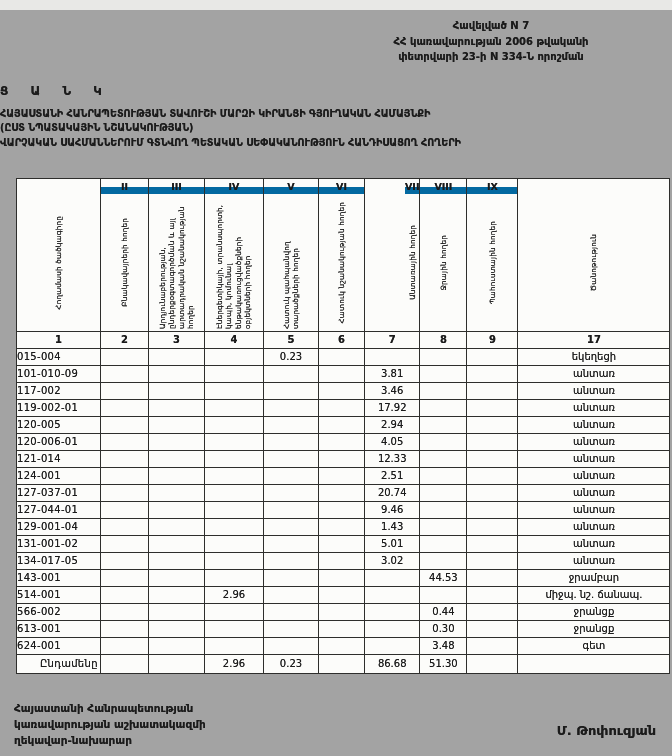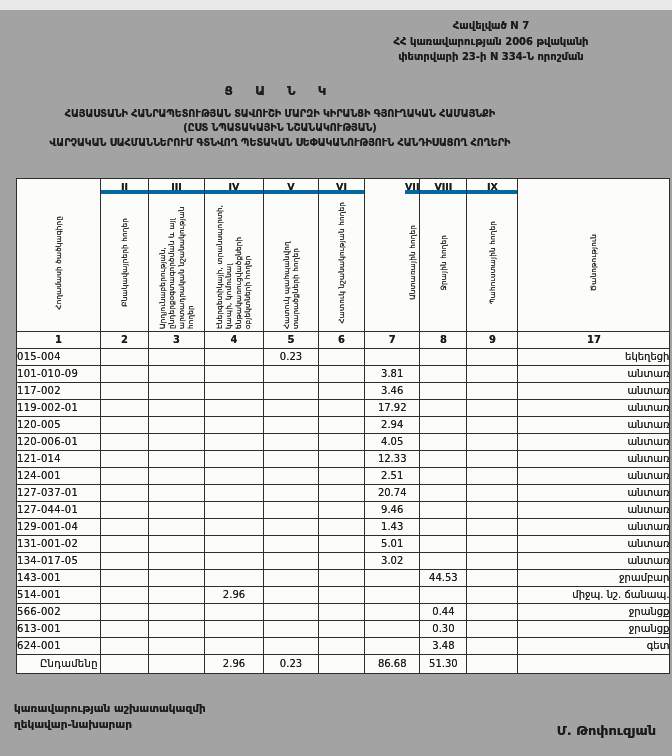--- a/index.html
+++ b/index.html
@@ -12,56 +12,56 @@
   }
   .page *{box-sizing:border-box;}
   
   .ink{text-shadow:0 0 .45px rgba(40,40,40,.85);}
 
   .doc-ref{
     position:absolute;top:8px;right:22px;width:318px;
     text-align:center;font-size:10px;font-weight:bold;line-height:1.55;
   }
   .title-block{
-    position:absolute;top:74px;left:0;width:560px;text-align:center;
+    position:absolute;top:74px;left:0;width:560px;text-align:left;
   }
   .title-kicker{font-size:12px;font-weight:bold;letter-spacing:9px;margin-bottom:9px;}
   .title-line{font-size:9.6px;font-weight:bold;line-height:1.5;}
 
   table.land{
     position:absolute;left:16px;top:168px;
     border-collapse:collapse;table-layout:fixed;
     background:#fcfcfa;
   }
   table.land th,table.land td{
     border:1.4px solid #2e2e2c;
     padding:0;margin:0;overflow:hidden;
     font-weight:normal;
   }
   th.hdr{vertical-align:top;height:152px;}
   .hdr-inner{display:flex;flex-direction:column;height:152px;}
   .numeral{
     height:15px;line-height:15px;text-align:center;
     font-size:9.5px;font-weight:bold;
-    border-bottom:4px solid #0369a1;
+    border-bottom:7px solid #0369a1;
   }
   .numeral.empty{border-bottom:none;}
   .rot-wrap{flex:1;display:flex;align-items:center;justify-content:center;padding:2px 1px;}
   .rot{
     writing-mode:vertical-rl;transform:rotate(180deg);
     font-size:7.2px;line-height:1.3;max-height:132px;
     text-align:left;letter-spacing:.2px;
   }
   tr.idx-row td{
     height:16px;text-align:center;font-size:10px;font-weight:bold;line-height:16px;
   }
   tr.data-row td{height:17px;font-size:10px;line-height:16px;}
   td.cell-code{text-align:left;padding-left:3px;letter-spacing:.3px;}
   td.cell-num{text-align:center;}
-  td.cell-note{text-align:right;padding-left:4px;}
+  td.cell-note{text-align:center;padding-left:4px;}
   tr.total-row td{height:19px;font-size:10px;line-height:18px;}
   tr.total-row td.cell-code{padding-left:23px;}
 
   .footer-block{
     position:absolute;left:14px;top:691px;
     font-size:10.5px;font-weight:bold;line-height:1.5;
   }
   .signature{
     position:absolute;right:16px;top:713px;width:200px;
     text-align:right;font-size:13px;font-weight:bold;
@@ -408,19 +408,20 @@
           <td class="cell-num"></td>
           <td class="cell-num">86.68</td>
           <td class="cell-num">51.30</td>
           <td class="cell-num"></td>
           <td class="cell-note"></td>
         </tr>
       </tbody>
   </table>
 
   <div class="footer-block ink">
+    <div>Հայաստանի Հանրապետության</div>
     <div>կառավարության աշխատակազմի</div>
     <div>ղեկավար-նախարար</div>
   </div>
 
   <div class="signature ink">Մ. Թոփուզյան</div>
 
 </div>
 
 </body></html>

